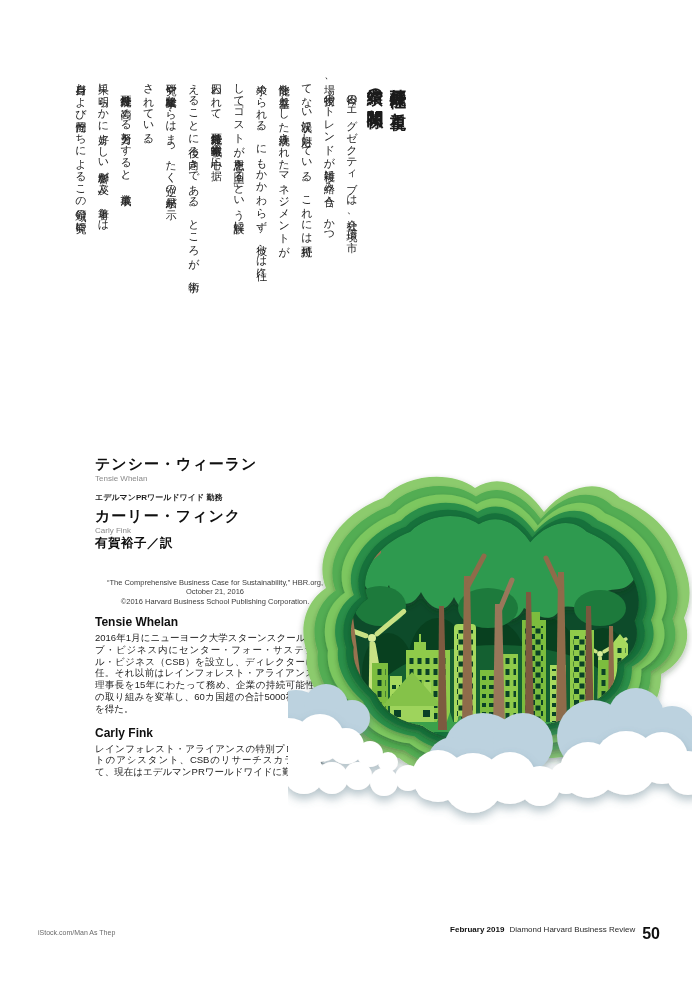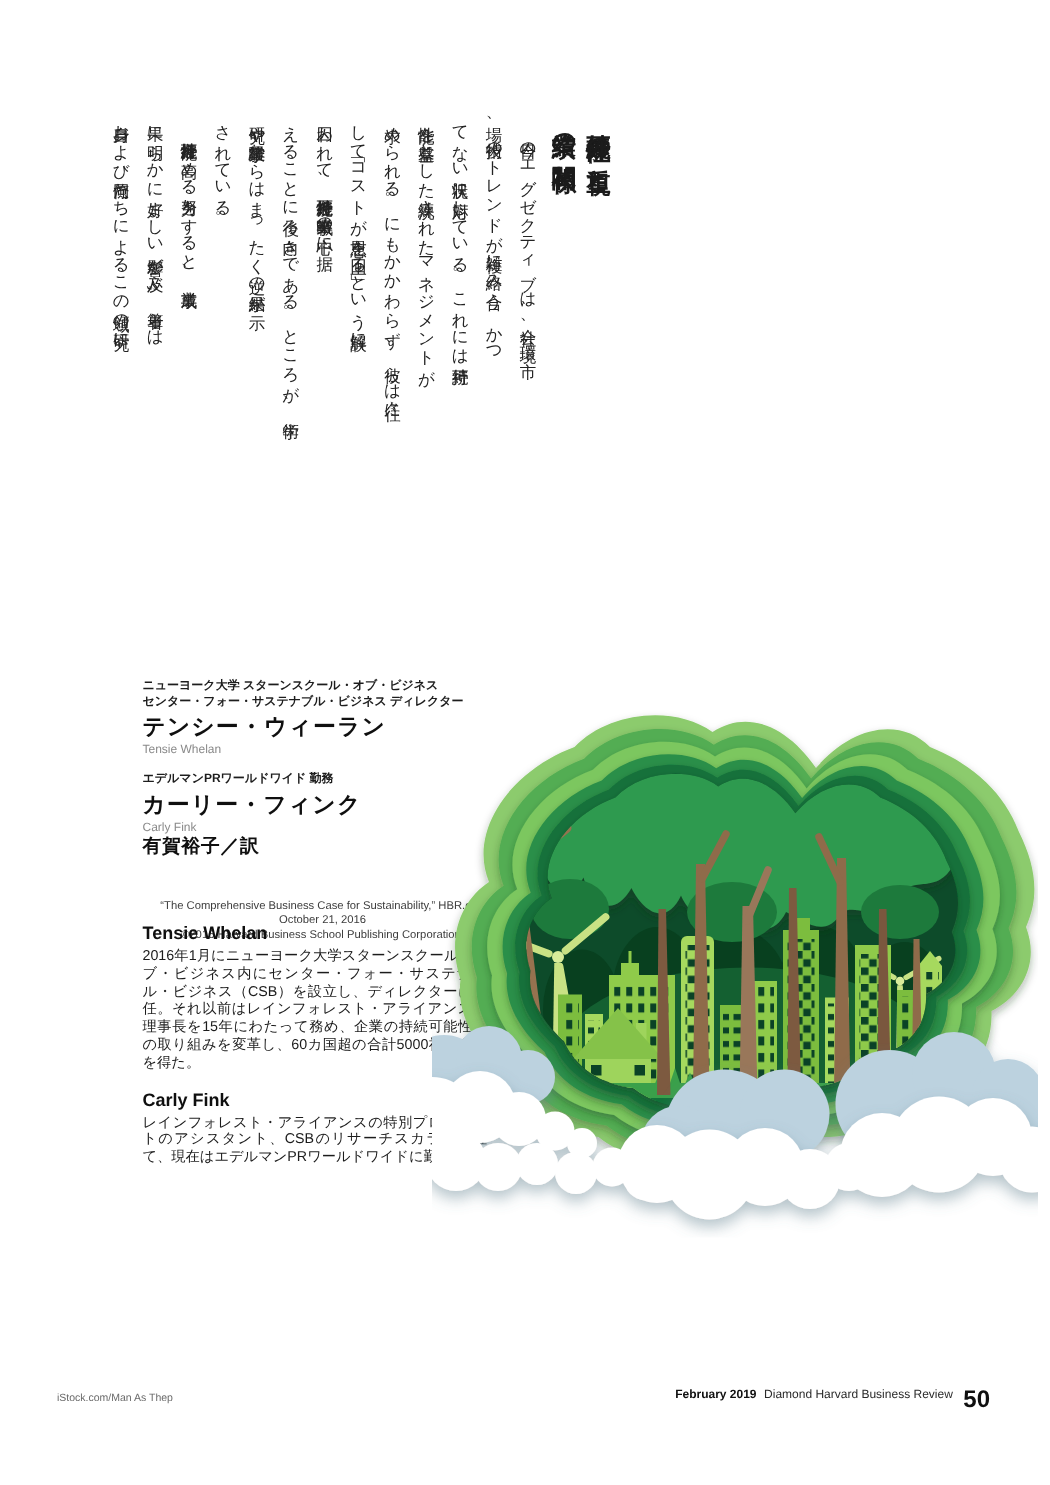--- a/index.html
+++ b/index.html
@@ -57,22 +57,20 @@
 えることに後ろ向きである。ところが、学術
 研究や事業経験からはまったく逆の結果が示
 されている。
 　持続可能性を高める努力をすると、事業成
 果に明らかに好ましい影響が及ぶ。筆者らは
 自身および同僚たちによるこの領域の研究に</div>
 
 
 
   <div id="author-block">
-    <div class="affil prelines">ニューヨーク大学 スターンスクール・オブ・ビジネス
-センター・フォー・サステナブル・ビジネス ディレクター</div>
     <div class="name-ja">テンシー・ウィーラン</div>
     <div class="name-en">Tensie Whelan</div>
     <div class="affil author2 prelines">エデルマンPRワールドワイド 勤務</div>
     <div class="name-ja">カーリー・フィンク</div>
     <div class="name-en">Carly Fink</div>
     <div class="translator">有賀裕子／訳</div>
     <div class="citation prelines">“The Comprehensive Business Case for Sustainability,” HBR.org,
 October 21, 2016
 ©2016 Harvard Business School Publishing Corporation.</div>
   </div>

